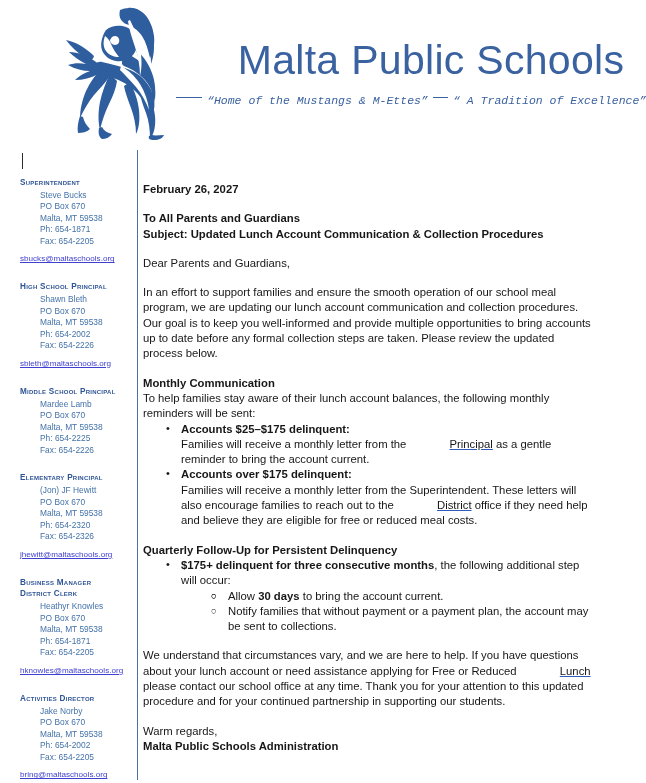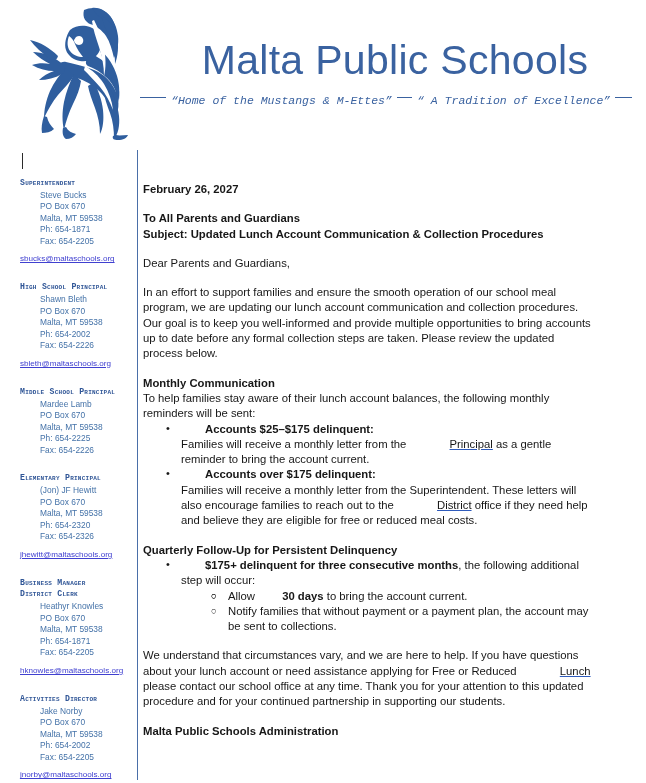--- a/index.html
+++ b/index.html
@@ -13,20 +13,21 @@
     overflow: hidden;
     font-family: "Liberation Sans", sans-serif;
     position: relative;
   }
 
   
   .letterhead {
     position: relative;
     height: 140px;
     width: 554px;
+    margin-left: 36px;
   }
   .logo-wrap {
     position: absolute;
     left: 22px;
     top: 4px;
     width: 130px;
     height: 136px;
   }
   .logo-wrap svg { display: block; }
 
@@ -101,21 +102,21 @@
   
   .sidebar {
     position: absolute;
     left: 20px;
     top: 38px;
     width: 112px;
     color: #3f67a5;
   }
   .contact-block { margin-bottom: 17px; }
   .contact-head {
-    font-family: Liberation Mono, monospace;
+    font-family: Liberation Sans, sans-serif;
     font-weight: bold;
     font-size: 8.2px;
     font-variant: small-caps;
     text-transform: capitalize;
     letter-spacing: 0.25px;
     color: #2f5596;
     line-height: 1.32;
     margin-bottom: 1px;
   }
   .contact-line {
@@ -140,21 +141,21 @@
     left: 143px;
     top: 42px;
     width: 452px;
     color: #171717;
     font-family: "Liberation Sans", sans-serif;
     font-size: 11.3px;
     line-height: 1.355;
   }
   .letter p { margin: 0; }
   .blank { height: 14px; }
-  .bold { font-weight: bold; margin-left: 24px; }
+  .bold { font-weight: bold; }
   .uline { text-decoration: underline; text-decoration-color: #2f5bbb; margin-left: 40px; }
 
   ul.lvl1 {
     margin: 0;
     padding: 0 0 0 38px;
     list-style: none;
   }
   ul.lvl1 > li {
     position: relative;
     margin: 0;
@@ -293,21 +294,21 @@
       <a class="contact-email" href="#">hknowles@maltaschools.org</a>
     </div>
 
     <div class="contact-block">
       <div class="contact-head">Activities Director</div>
       <div class="contact-line">Jake Norby</div>
       <div class="contact-line">PO Box 670</div>
       <div class="contact-line">Malta, MT  59538</div>
       <div class="contact-line">Ph:  654-2002</div>
       <div class="contact-line">Fax: 654-2205</div>
-      <a class="contact-email" href="#">jnorby@maltaschools.org</a>
+      <a class="contact-email" href="#">bring@maltaschools.org</a>
     </div>
 
   </div>
 
   <div class="letter">
 
     <p class="bold">February 26, 2027</p>
     <div class="blank"></div>
 
     <p class="bold">To All Parents and Guardians</p>
@@ -359,16 +360,17 @@
         </ul>
       </li>
     </ul>
 
     <div class="blank"></div>
 
     <p><span>We understand that circumstances vary, and we are here to help. If you have questions about your lunch account or need assistance applying for Free or Reduced </span><span class="uline">Lunch</span><span> please contact our school office at any time.  Thank you for your attention to this updated procedure and for your continued partnership in supporting our students.</span></p>
 
     <div class="blank"></div>
 
+    <p>Warm regards,</p>
     <p class="bold">Malta Public Schools Administration</p>
 
   </div>
 </div>
 
 </body></html>

